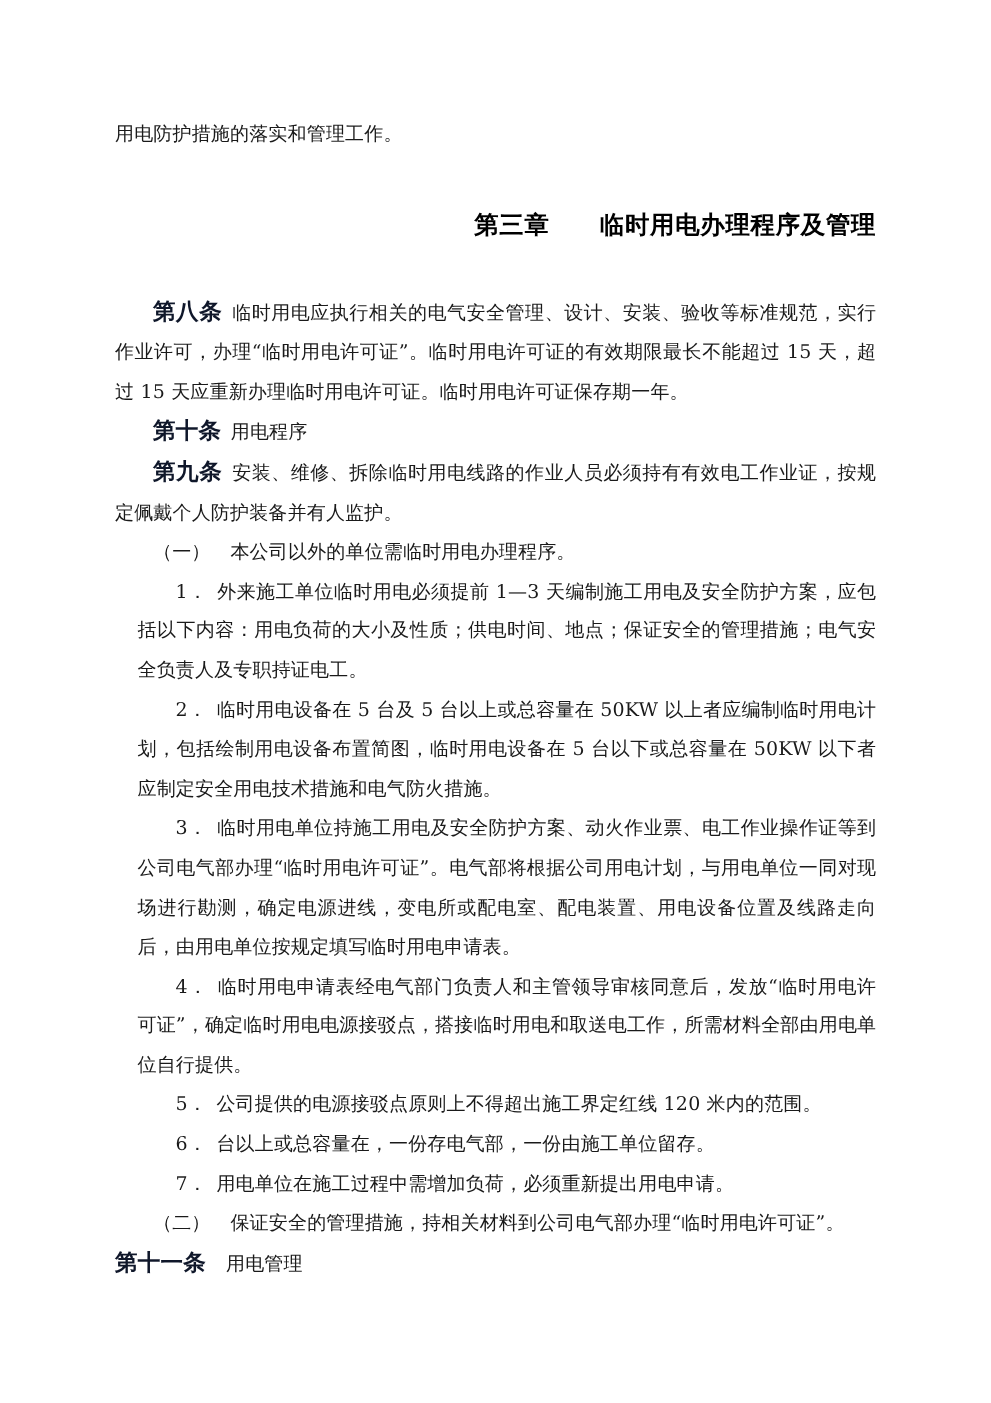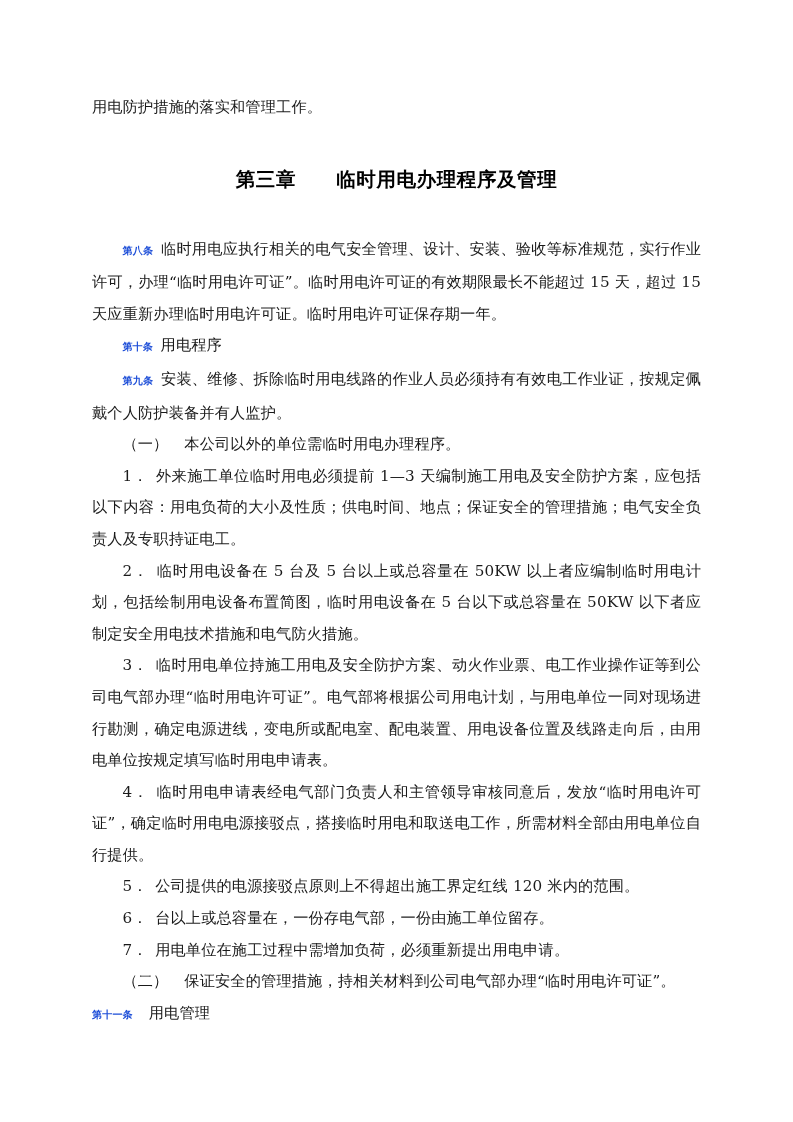--- a/index.html
+++ b/index.html
@@ -48,47 +48,48 @@
   .p-cont {            
     text-indent: 0;
   }
 
   .p-body {            
     text-indent: 2em;
   }
 
   .p-item {            
     text-indent: 2em;
+    margin-left: 18px;
   }
 
   .p-sub {             
     text-indent: 2em;
   }
 
   .heading {
     margin: 0;
-    text-align: center;
+    text-align: right;
     font-family: "DejaVu Sans", "Liberation Sans", sans-serif;
     font-weight: bold;
     font-size: 19.5px;
     line-height: 34px;
     letter-spacing: 0.6px;
     color: #000000;
   }
 
   .gap-before-heading { height: 39px; }
   .gap-after-heading  { height: 37px; }
 
   
   .art {
-    font-family: Liberation Mono, monospace;
+    font-family: Liberation Sans, sans-serif;
     font-weight: bold;
-    font-size: 10px;
+    font-size: 18px;
     letter-spacing: 0.2px;
-    color: #1d4ed8;
+    color: #0f172a;
   }
 
   .sp { display: inline-block; width: 1.05em; }
   .sp-half { display: inline-block; width: 0.5em; }
 </style>
 </head>
 <body>
 
 <div class="page">
   <div class="content">

